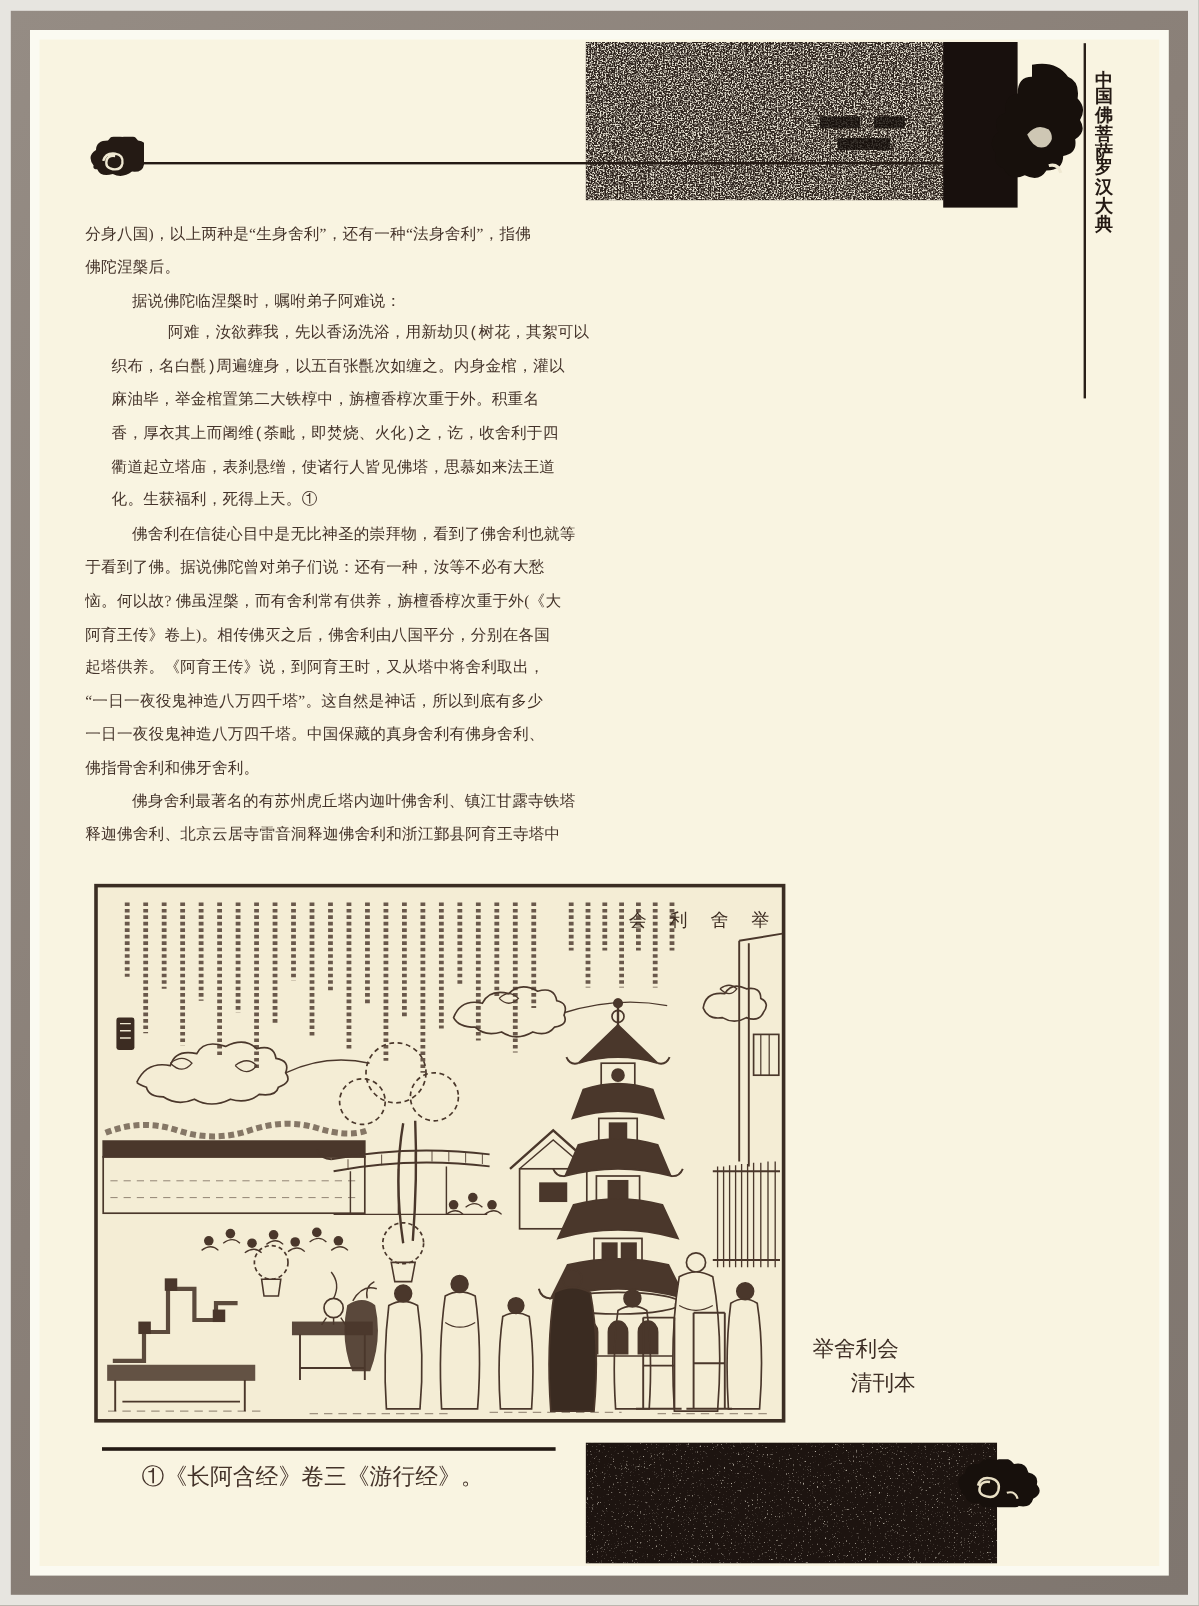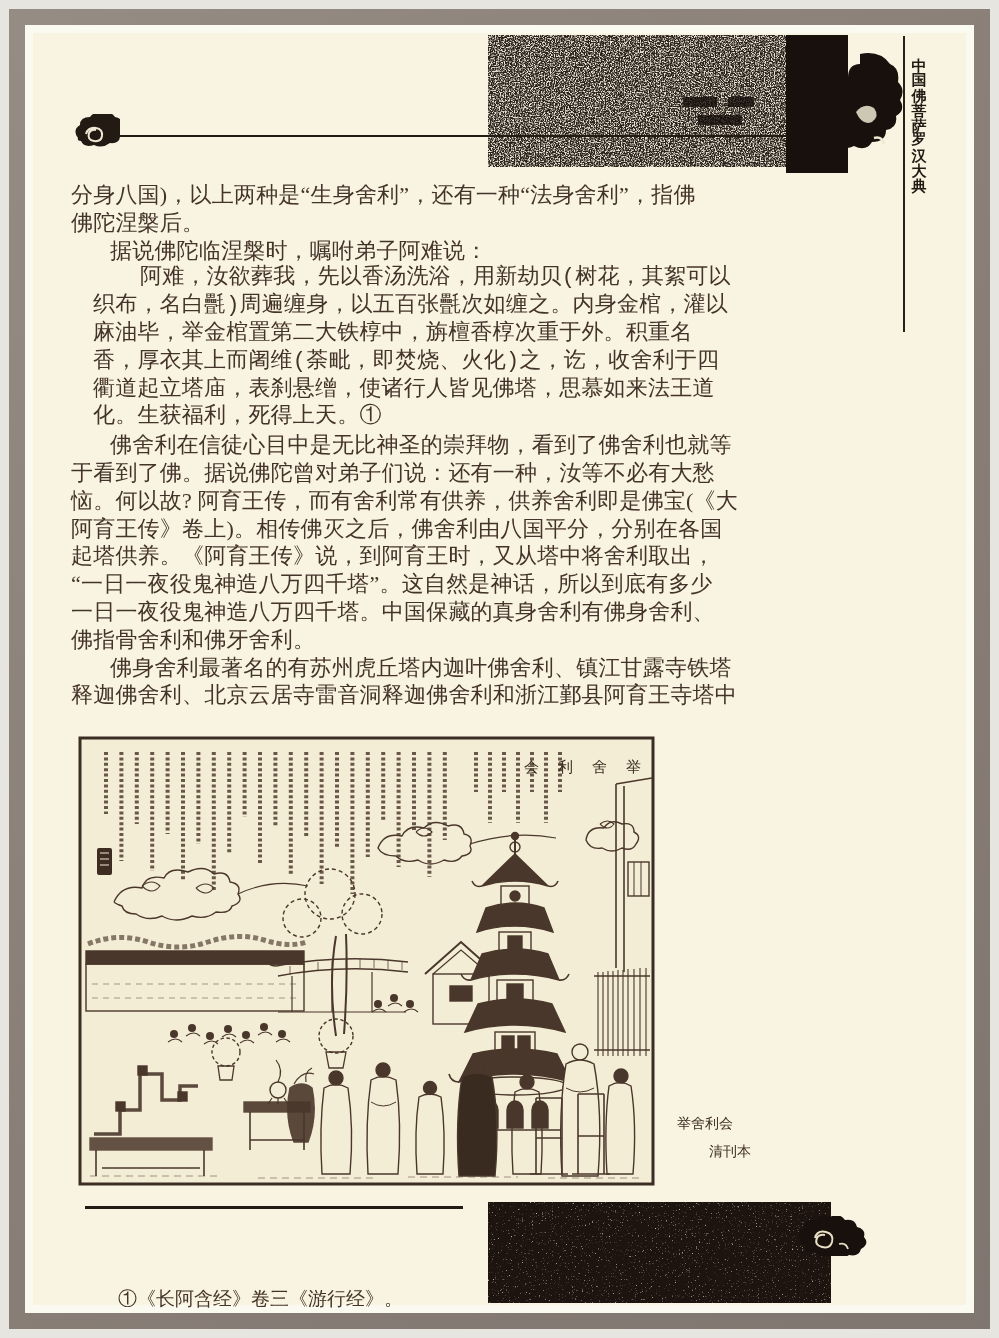--- a/index.html
+++ b/index.html
@@ -11,33 +11,33 @@
   .page{position:absolute;inset:33px;background:#f9f4e1;}
 
   
   .header-rule{left:106px;top:135px;width:681px;height:2px;background:#241a14;}
   .solid-block{left:786px;top:35px;width:62px;height:138px;background:#18100d;}
   .margin-rule{left:903px;top:36px;width:2px;height:296px;background:#2a1f18;}
   .margin-title{left:909px;top:46px;height:292px;writing-mode:vertical-rl;text-orientation:upright;
                 font-size:15px;letter-spacing:15px;font-weight:bold;color:#241a14;}
 
   
-  .body-text{left:71px;top:181px;width:586px;font-size:22px;line-height:27.8px;
+  .body-text{left:71px;top:181px;width:586px;font-size:13px;line-height:27.8px;
              letter-spacing:.2px;white-space:nowrap;color:#44332a;}
   .tl{height:27.8px;}
   .tl.flush{margin-left:0;}
   .tl.indent{margin-left:39px;}
   .tl.quote{margin-left:22px;font-family:Liberation Mono, monospace;}
   .tl.quote-first{margin-left:69px;font-family:Liberation Mono, monospace;}
 
   
-  .caption{left:677px;top:1110px;font-size:14px;line-height:28px;color:#3d2d24;}
+  .caption{left:677px;top:1110px;font-size:18px;line-height:28px;color:#3d2d24;}
   .caption .l2{margin-left:32px;}
   .fn-rule{left:85px;top:1206px;width:378px;height:2.5px;background:#241a14;}
-  .footnote{left:118px;top:1286px;font-size:19px;color:#44332a;}
+  .footnote{left:118px;top:1218px;font-size:19px;color:#44332a;}
 </style>
 </head>
 <body>
 
 <div class="canvas">
   <div class="gray-frame"></div>
   <div class="white-mat"></div>
   <div class="page"></div>
 
   <svg class="abs" style="left:488px;top:35px" width="300" height="132">
@@ -75,21 +75,21 @@
       <div class="tl flush">佛陀涅槃后。</div>
       <div class="tl indent">据说佛陀临涅槃时，嘱咐弟子阿难说：</div>
       <div class="tl quote-first">阿难，汝欲葬我，先以香汤洗浴，用新劫贝(树花，其絮可以</div>
       <div class="tl quote">织布，名白㲲)周遍缠身，以五百张㲲次如缠之。内身金棺，灌以</div>
       <div class="tl quote">麻油毕，举金棺置第二大铁椁中，旃檀香椁次重于外。积重名</div>
       <div class="tl quote">香，厚衣其上而阇维(荼毗，即焚烧、火化)之，讫，收舍利于四</div>
       <div class="tl quote">衢道起立塔庙，表刹悬缯，使诸行人皆见佛塔，思慕如来法王道</div>
       <div class="tl quote">化。生获福利，死得上天。①</div>
       <div class="tl indent">佛舍利在信徒心目中是无比神圣的崇拜物，看到了佛舍利也就等</div>
       <div class="tl flush">于看到了佛。据说佛陀曾对弟子们说：还有一种，汝等不必有大愁</div>
-      <div class="tl flush">恼。何以故? 阿育王传，而有舍利常有供养，供养舍利即是佛宝(《大</div>
+      <div class="tl flush">恼。何以故? 佛虽涅槃，而有舍利常有供养，旃檀香椁次重于外(《大</div>
       <div class="tl flush">阿育王传》卷上)。相传佛灭之后，佛舍利由八国平分，分别在各国</div>
       <div class="tl flush">起塔供养。《阿育王传》说，到阿育王时，又从塔中将舍利取出，</div>
       <div class="tl flush">“一日一夜役鬼神造八万四千塔”。这自然是神话，所以到底有多少</div>
       <div class="tl flush">一日一夜役鬼神造八万四千塔。中国保藏的真身舍利有佛身舍利、</div>
       <div class="tl flush">佛指骨舍利和佛牙舍利。</div>
       <div class="tl indent">佛身舍利最著名的有苏州虎丘塔内迦叶佛舍利、镇江甘露寺铁塔</div>
       <div class="tl flush">释迦佛舍利、北京云居寺雷音洞释迦佛舍利和浙江鄞县阿育王寺塔中</div>
     </div>
 
   <svg class="abs" style="left:78px;top:736px" width="577" height="450" viewBox="0 0 577 450">

